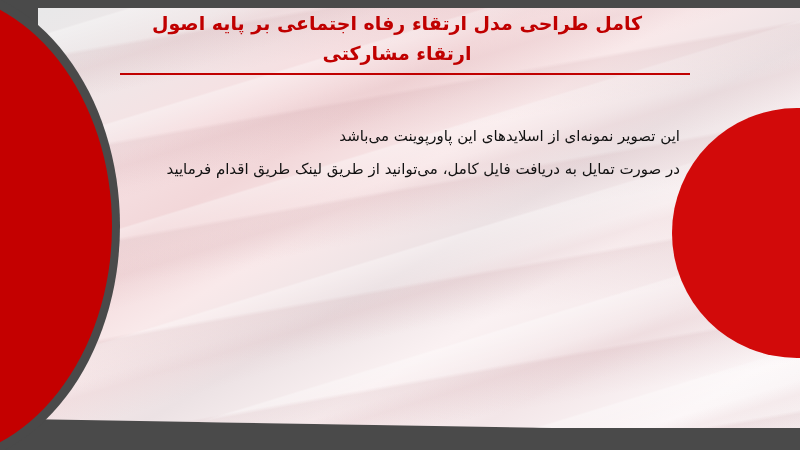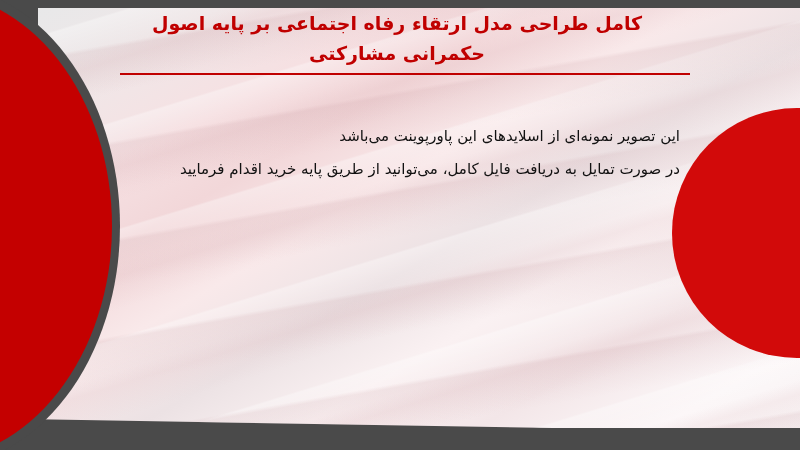--- a/index.html
+++ b/index.html
@@ -174,23 +174,23 @@
 
   <div class="bottom-strip"></div>
 
   <div class="ellipse-right"></div>
 
   <div class="ellipse-left-ring"></div>
   <div class="ellipse-left"></div>
 
   <div class="title-block">
     <div class="title-line">کامل طراحی مدل ارتقاء رفاه اجتماعی بر پایه اصول</div>
-    <div class="title-line">حکمرانی مشارکتی</div>
+    <div class="title-line">ارتقاء مشارکتی</div>
   </div>
 
   <div class="title-rule"></div>
 
   <div class="body-block">
     <div class="body-line">این تصویر نمونه‌ای از اسلایدهای این پاورپوینت می‌باشد</div>
-    <div class="body-line">در صورت تمایل به دریافت فایل کامل، می‌توانید از طریق پایه خرید اقدام فرمایید</div>
+    <div class="body-line">در صورت تمایل به دریافت فایل کامل، می‌توانید از طریق لینک طریق اقدام فرمایید</div>
   </div>
 
 </div>
 
 </body></html>

